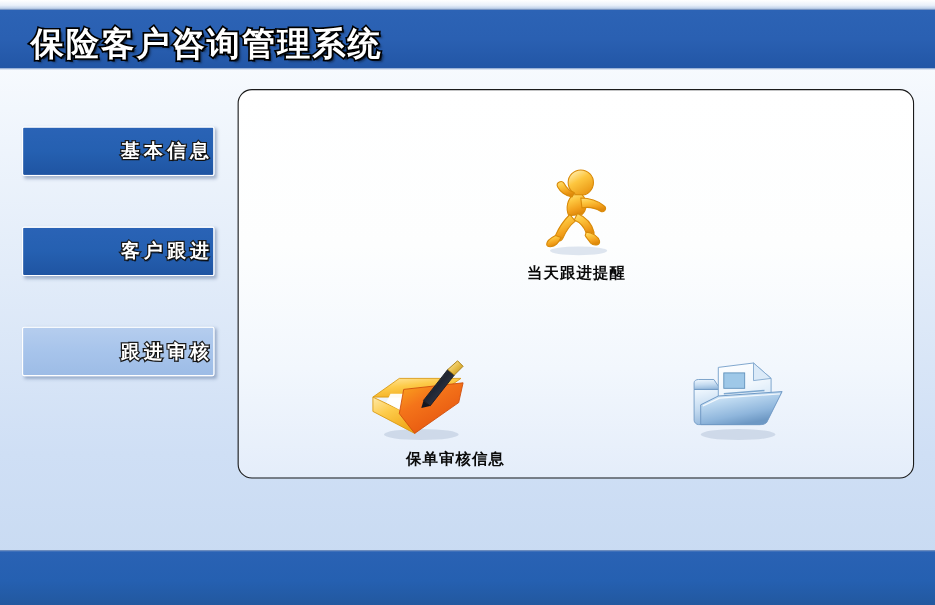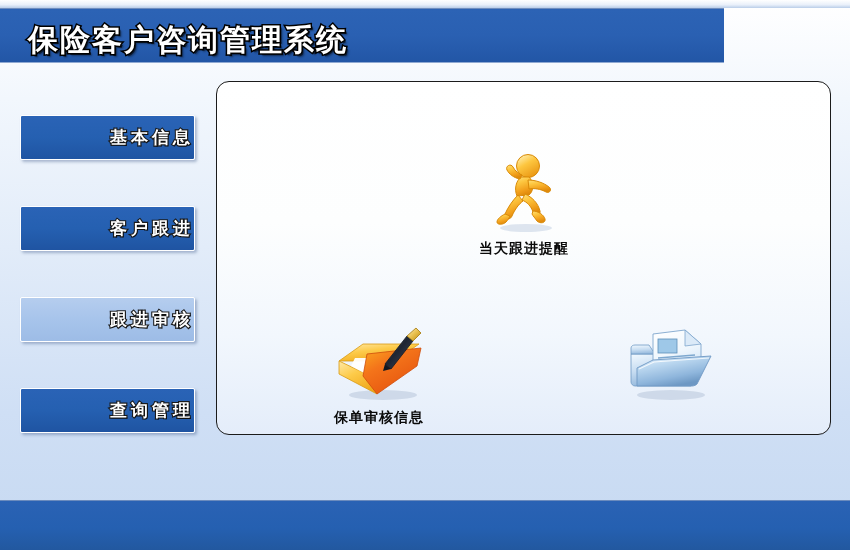--- a/index.html
+++ b/index.html
@@ -26,21 +26,21 @@
     position: absolute;
     left: 0; top: 0;
     width: 850px; height: 8px;
     background: linear-gradient(to bottom, #ffffff 0%, #e9f0fa 60%, #b9cde8 100%);
   }
 
   
   .header-band {
     position: absolute;
     left: 0; top: 8px;
-    width: 724px; height: 55px;
+    width: 850px; height: 55px;
     background: linear-gradient(to bottom, #2c63b5 0%, #2a60b2 50%, #2256a6 100%);
     border-top: 1px solid #6f8dbe;
     border-bottom: 1px solid #8fa9d2;
     box-sizing: border-box;
   }
 
   .app-title {
     position: absolute;
     left: 28px;
     top: 11px;
@@ -136,21 +136,21 @@
     margin-top: 7px;
     font-family: "DejaVu Sans", "Liberation Sans", sans-serif;
     font-size: 14px;
     font-weight: bold;
     color: #0a0a0a;
     letter-spacing: 1px;
     white-space: nowrap;
   }
 
   #tile-runner { left: 227px; top: 69px; }
-  #tile-review { left: 82px;  top: 238px; }
+  #tile-review { left: 82px;  top: 238px; text-align: right; }
   #tile-done   { left: 373px; top: 238px; }
 
   
   .footer-band {
     position: absolute;
     left: 0;
     top: 500px;
     width: 850px;
     height: 50px;
     background: linear-gradient(to bottom, #2a62b4 0%, #2560b1 55%, #22589f 100%);
@@ -176,23 +176,20 @@
     </div>
 
     <div id="btn2" class="side-btn active">
       <span class="side-btn-label">跟进审核</span>
     </div>
 
     <div id="btn1" class="side-btn normal">
       <span class="side-btn-label">客户跟进</span>
     </div>
 
-    <div id="btn3" class="side-btn normal">
-      <span class="side-btn-label">查询管理</span>
-    </div>
 
   </div>
 
   <div class="main-panel">
 
     <div id="tile-runner" class="icon-tile">
       <div class="icon-art">
         <svg width="72" height="80" viewBox="0 0 72 80" xmlns="http://www.w3.org/2000/svg">
           <defs>
             <linearGradient id="gGold" x1="0" y1="0" x2="0.35" y2="1">

